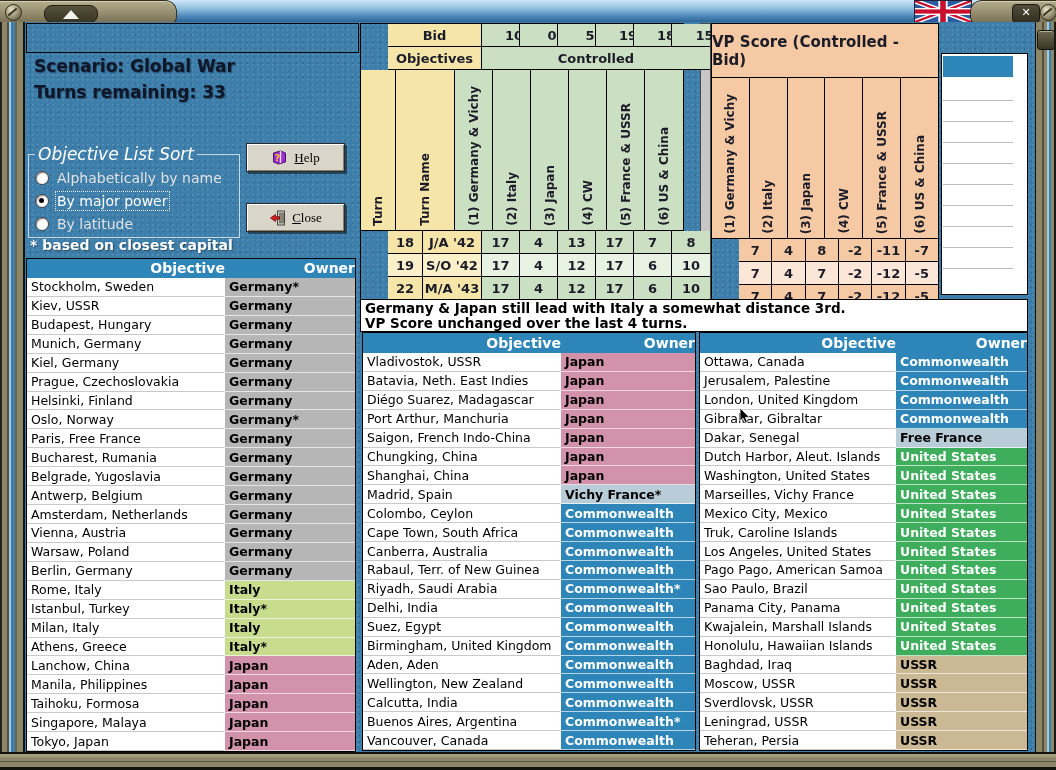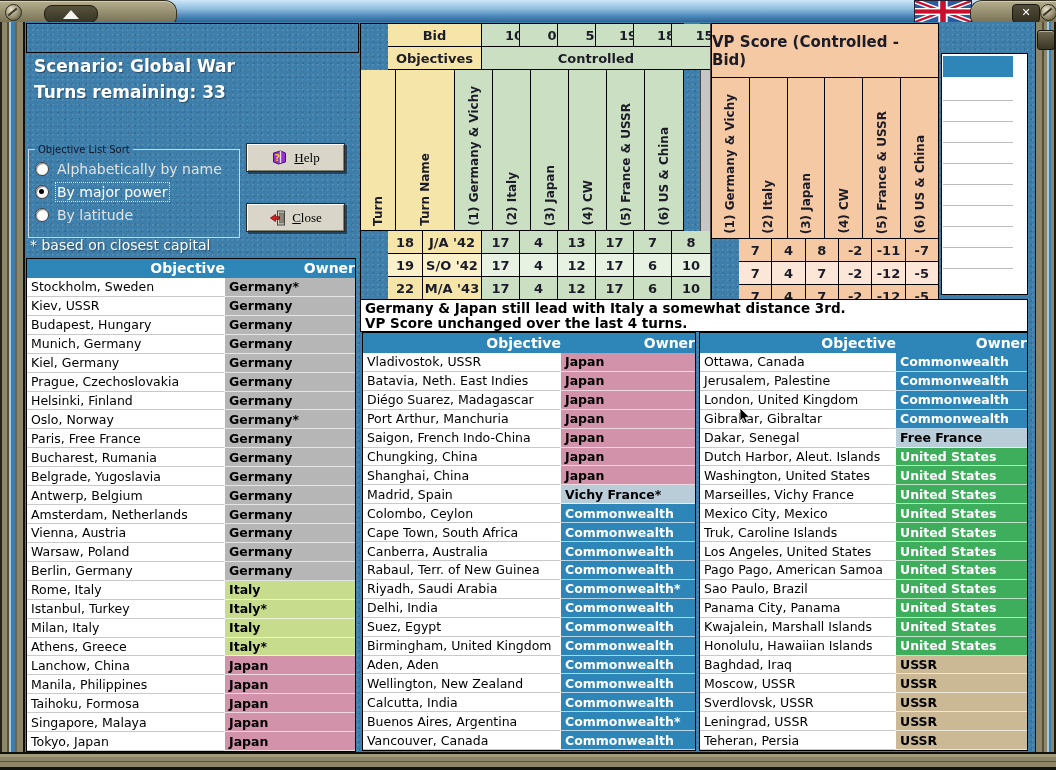--- a/index.html
+++ b/index.html
@@ -62,36 +62,36 @@
   .content{
     position:absolute;left:25px;top:22px;width:1010px;height:730px;
     background-color:#3e7eab;
     background-image:
       radial-gradient(rgba(255,255,255,0.12) 1px,transparent 1px),
       radial-gradient(rgba(0,0,0,0.14) 1px,transparent 1px);
     background-size:5px 5px,7px 7px;background-position:0 0,2px 3px;
   }
   .empty-box{position:absolute;left:26px;top:23px;width:331px;height:28px;border:1px solid #000;}
   
-  .info{position:absolute;left:34px;top:53px;color:#ffffff;font-weight:bold;font-size:17px;line-height:26px;text-shadow:1px 1px 1px rgba(0,0,0,0.4);}
+  .info{position:absolute;left:34px;top:53px;color:#0f172a;font-weight:bold;font-size:17px;line-height:26px;text-shadow:1px 1px 1px rgba(0,0,0,0.4);}
   
   fieldset.sort{
     position:absolute;left:28px;top:144px;width:198px;height:88px;margin:0;padding:2px 6px;
     border:1px solid #c9d9e2;color:#fff;
   }
-  fieldset.sort legend{font-size:10px;color:#0f172a;padding:0 3px;}
+  fieldset.sort legend{font-size:17px;color:#ffffff;padding:0 3px;font-style:italic;}
   .opt{display:flex;align-items:center;height:23px;cursor:default;}
   .radio{
     width:12px;height:12px;border-radius:50%;background:#fff;flex:0 0 12px;
     border:1px solid #404040;box-shadow:inset 1px 1px 1px #8a8a8a;position:relative;margin-right:8px;
   }
   .opt.selected .radio::after{content:"";position:absolute;left:3px;top:3px;width:5px;height:5px;border-radius:50%;background:#000;}
   .opt-label{font-size:14px;color:#e2e2e2;}
   .opt.selected .opt-label{color:#fff;outline:1px dotted #e8e8e8;outline-offset:1px;}
-  .footnote{position:absolute;left:30px;top:237px;color:#fff;font-weight:normal;font-size:14px;text-shadow:1px 1px 1px rgba(0,0,0,0.4);}
+  .footnote{position:absolute;left:30px;top:237px;color:#fff;font-weight:bold;font-size:14px;text-shadow:1px 1px 1px rgba(0,0,0,0.4);}
   
   .btn{
     position:absolute;left:246px;width:97px;height:27px;background:#d9d5c9;
     border:1px solid #2a2a2a;box-shadow:inset 1px 1px 0 #fff,inset -1px -1px 0 #84816f,2px 2px 0 rgba(0,0,0,0.45);
     display:flex;align-items:center;justify-content:center;gap:6px;font-size:13px;color:#000;cursor:default;
   }
   .btn-label{display:block;font-family:Liberation Serif, serif;}
   .btn-label::first-letter{text-decoration:underline;}
   
   .tbl{position:absolute;border:1px solid #000;background:#fff;}

